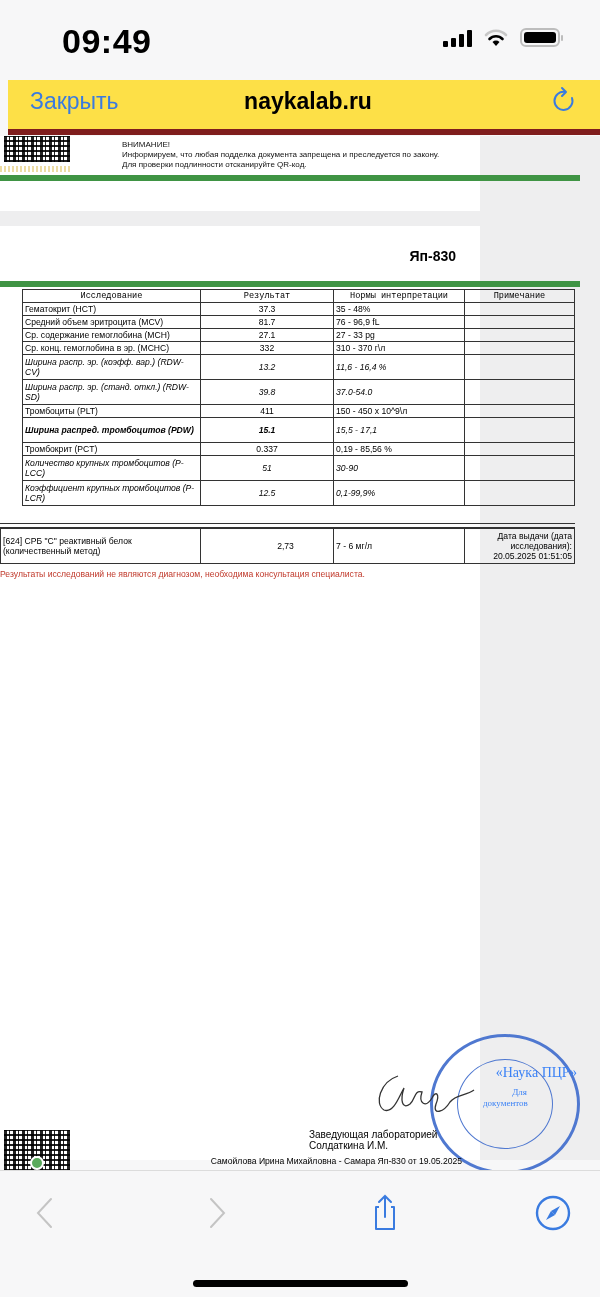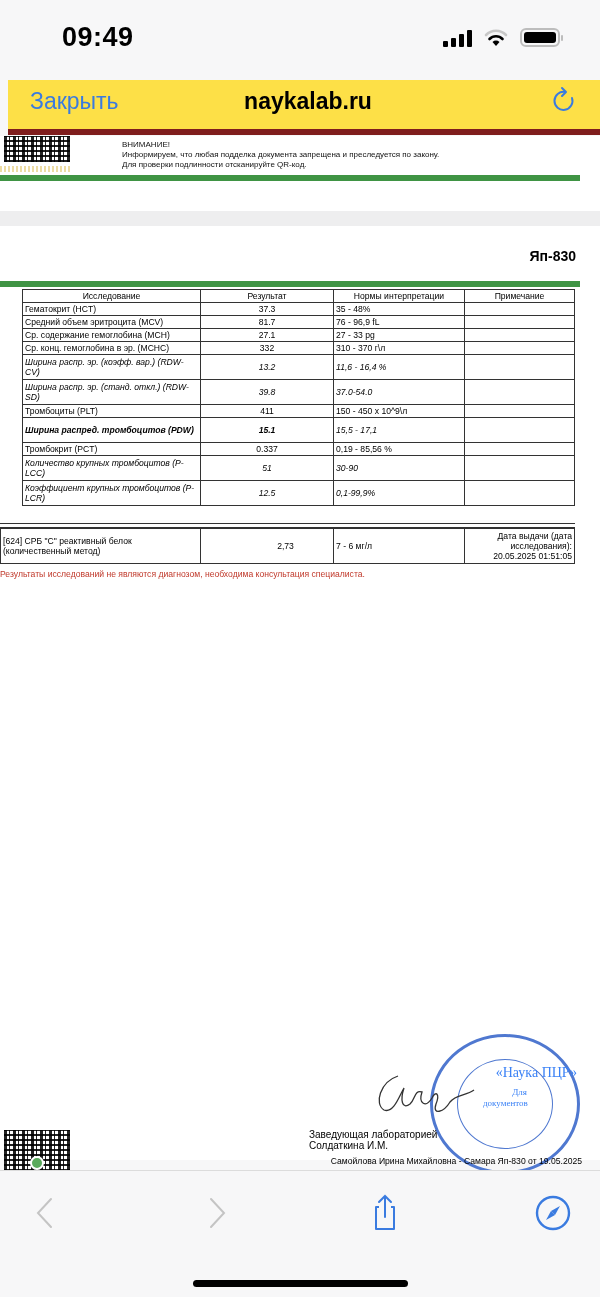--- a/index.html
+++ b/index.html
@@ -1,57 +1,57 @@
 <!DOCTYPE html>
 <html><head>
 <meta charset="utf-8">
 <style>
   * { box-sizing: border-box; margin: 0; padding: 0; }
   html, body { width: 600px; height: 1297px; overflow: hidden; background: #f7f7f8; }
   body { font-family: "Liberation Sans", "DejaVu Sans", sans-serif; position: relative; color: #000; }
 
   
   .status-bar { position: absolute; left: 0; top: 0; width: 600px; height: 80px; background: #f7f7f8; }
-  .status-time { position: absolute; left: 62px; top: 22px; font-size: 27px; font-weight: bold; letter-spacing: 0.5px; }
+  .status-time { position: absolute; left: 62px; top: 22px; font-size: 34px; font-weight: bold; letter-spacing: 0.5px; }
   .status-icons { position: absolute; right: 40px; top: 28px; display: flex; align-items: center; gap: 12px; }
   .signal { display: flex; align-items: flex-end; gap: 3px; height: 18px; }
   .signal span { width: 5px; background: #000; border-radius: 1px; }
   .battery { width: 40px; height: 19px; border: 2px solid #bdbdbd; border-radius: 6px; padding: 2px; position: relative; }
   .battery::after { content: ""; position: absolute; right: -5px; top: 5px; width: 2px; height: 6px; background: #bdbdbd; border-radius: 1px; }
   .battery-fill { width: 100%; height: 100%; background: #000; border-radius: 3px; }
 
   
   .nav-bar { position: absolute; left: 0; top: 80px; width: 600px; height: 55px; background: #fde047; border-bottom: 6px solid #7f1d1d; margin-left: 8px; }
   .close-btn { position: absolute; left: 22px; top: 8px; font-size: 23px; color: #3a7be0; }
   .nav-title { position: absolute; left: 0; right: 0; top: 8px; text-align: center; font-size: 23px; font-weight: bold; }
   .reload-btn { position: absolute; right: 28px; top: 6px; width: 30px; height: 30px; }
 
   
   .doc { position: absolute; left: 0; top: 136px; width: 600px; height: 1024px; background: #eeeeef; }
-  .page { position: absolute; left: 0; width: 600px; background: #fff; }
+  .page { position: absolute; left: 0; width: 480px; background: #fff; }
   .page1 { top: 0; height: 75px; }
   .page2 { top: 90px; height: 934px; }
 
   .qr { position: absolute; background:
       repeating-linear-gradient(90deg, #222 0 3px, #fff 3px 5px, #222 5px 6px, #fff 6px 9px),
       repeating-linear-gradient(0deg, #222 0 2px, #fff 2px 5px);
       background-blend-mode: multiply; }
   .qr-small { left: 4px; top: 0; width: 66px; height: 26px; }
   .qr-large { left: 4px; top: 904px; width: 66px; height: 66px; }
   .qr-leaf { position: absolute; left: 26px; top: 26px; width: 14px; height: 14px; background: #5aaa5c; border-radius: 50%; border: 2px solid #fff; }
   .dots { position: absolute; width: 70px; height: 6px; background: repeating-linear-gradient(90deg, #e8d38c 0 2px, transparent 2px 4px); opacity: .8; }
 
   .warn { position: absolute; left: 122px; font-size: 8px; line-height: 10px; color: #111; }
   .green-line { position: absolute; left: 0; width: 580px; height: 6px; background: #3f9444; }
 
   .lab-code { position: absolute; right: 24px; top: 22px; font-size: 14px; font-weight: bold; }
 
   table.results { position: absolute; left: 22px; top: 63px; width: 553px; border-collapse: collapse; font-size: 8.6px; }
   table.results td, table.results th { border: 1px solid #333; padding: 1px 2px; line-height: 10px; vertical-align: middle; font-weight: normal; }
-  table.results th { text-align: center; height: 13px; }
+  table.results th { text-align: center; height: 13px; font-family: Liberation Mono, monospace; }
   .c1 { width: 178px; text-align: left; }
   .c2 { width: 133px; text-align: center; }
   .c3 { width: 131px; text-align: left; }
   .c4 { text-align: center; }
   tr.bold td.c1, tr.bold td.c2 { font-weight: bold; }
   tr.h13 td { height: 13px; }
   tr.h27 td { height: 25px; font-style: italic; }
 
   table.crp { position: absolute; left: 0; top: 302px; width: 575px; border-collapse: collapse; font-size: 8.6px; }
   table.crp td { border: 1px solid #333; padding: 1px 2px; line-height: 10px; height: 35px; vertical-align: middle; }

